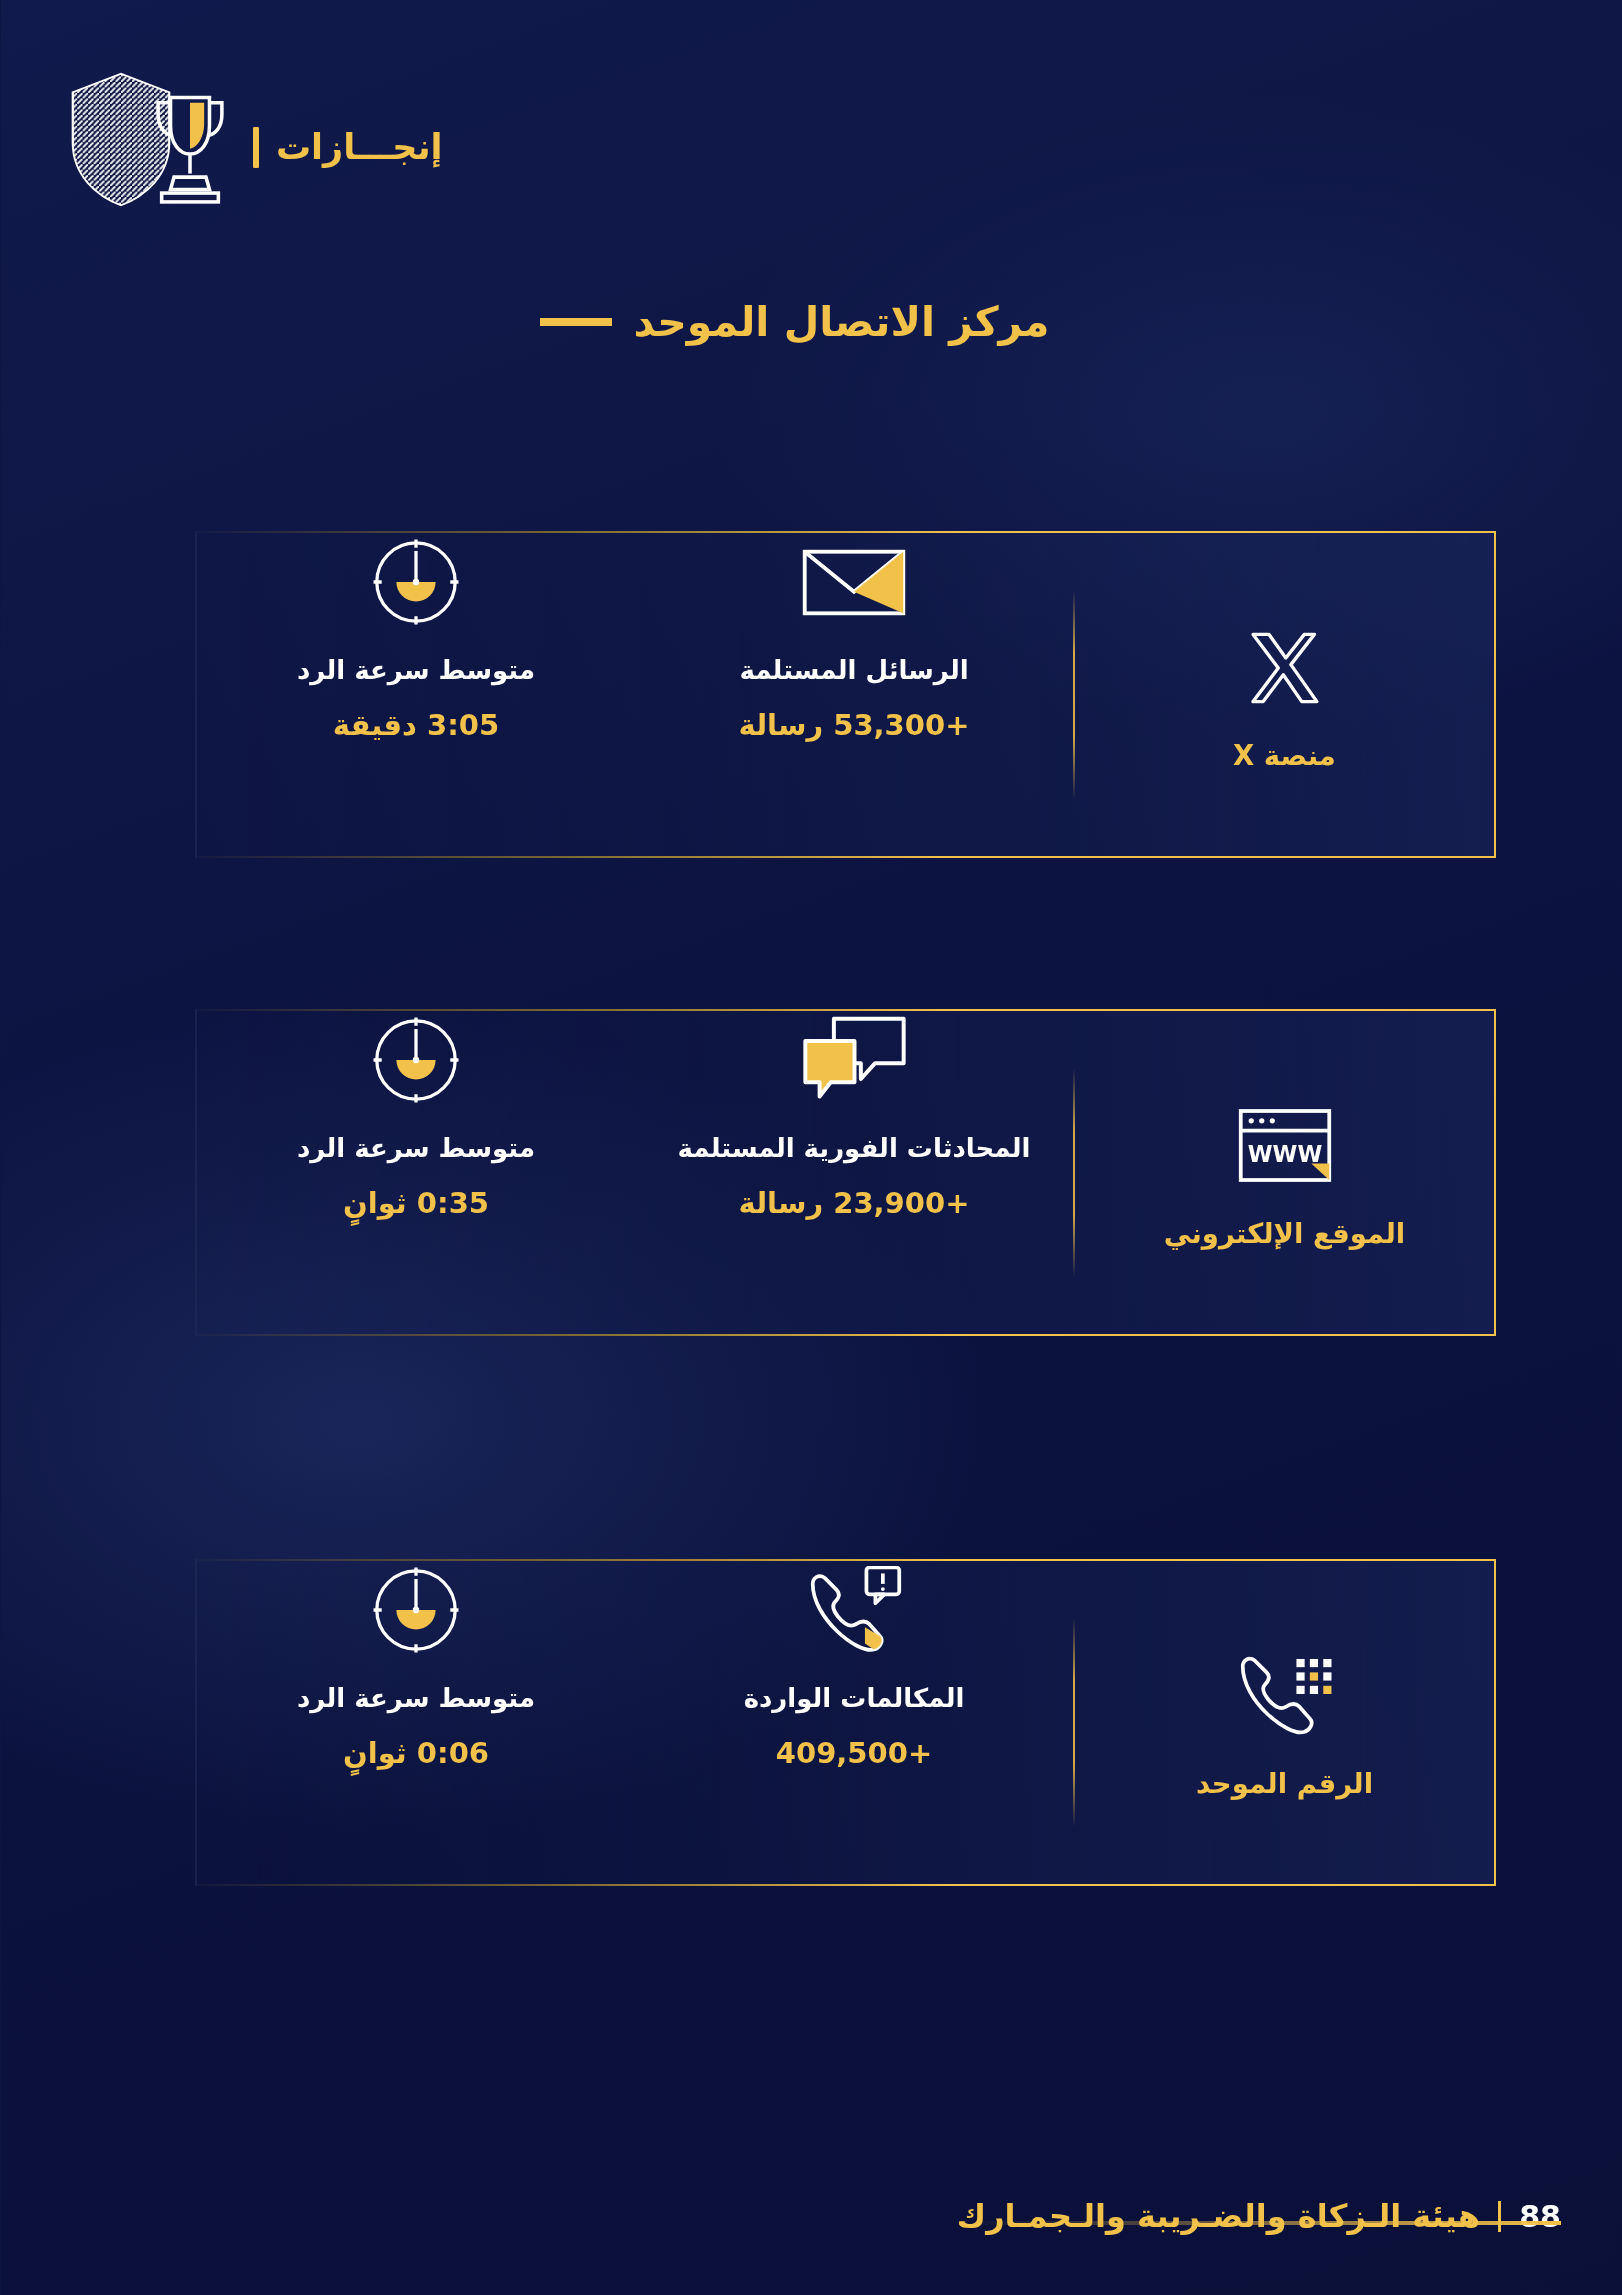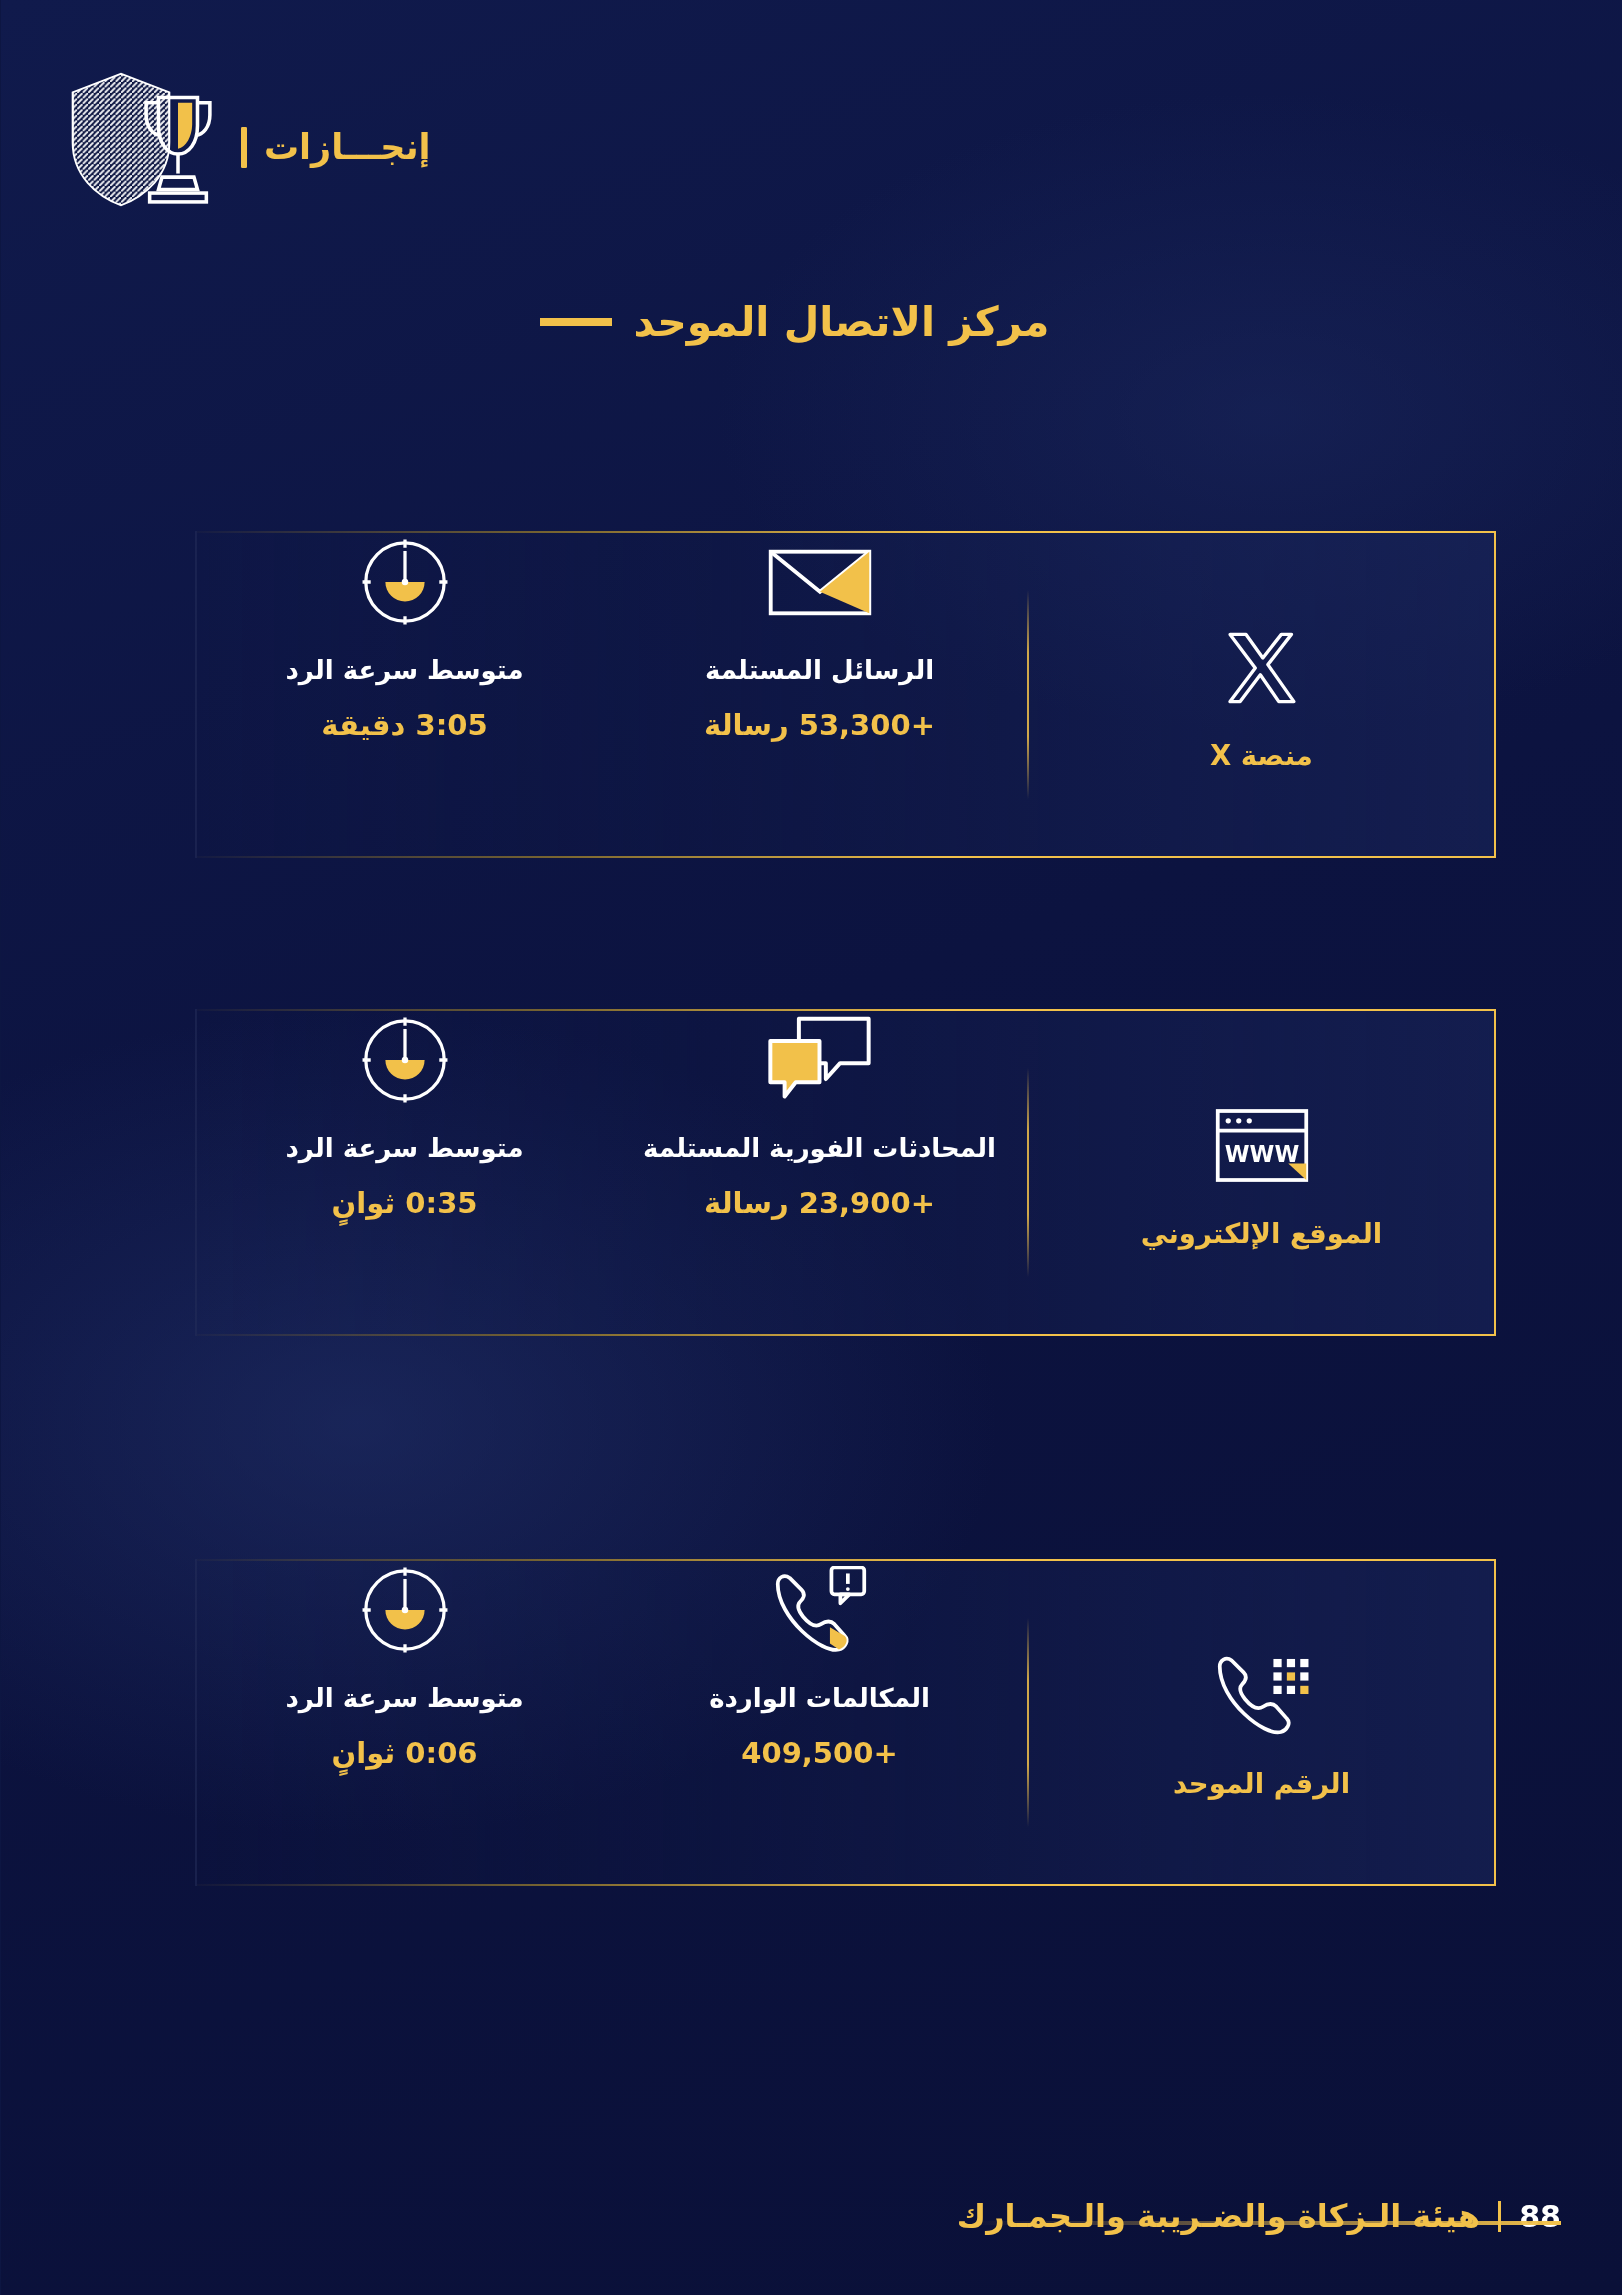--- a/index.html
+++ b/index.html
@@ -19,21 +19,21 @@
   }
 
   
   .shield {
     position:absolute; top:71px; right:1447px;
     width:110px; height:137px;
   }
   .shield svg { width:100%; height:100%; display:block; }
 
   .ach-block {
-    position:absolute; top:85px; left:132px;
+    position:absolute; top:85px; left:144px;
     display:flex; align-items:center; gap:17px;
   }
   .ach-label {
     color:#f2c14a;
     font-size:35px;
     font-weight:bold;
     letter-spacing:1.3px;
     white-space:nowrap;
   }
   .ach-bar {
@@ -77,21 +77,21 @@
 
   .card-inner {
     position:relative;
     width:100%; height:100%;
     display:flex; flex-direction:row;
     align-items:center;
   }
 
   
   .col-channel {
-    width:465px;
+    width:419px;
     height:100%;
     display:flex; flex-direction:column;
     align-items:center; justify-content:center;
     gap:22px;
     order:1;
   }
   .col-sep {
     order:2;
     width:2px; height:209px;
     background:linear-gradient(180deg, rgba(242,193,74,0) 0%, rgba(242,193,74,0.85) 30%, rgba(242,193,74,0.85) 70%, rgba(242,193,74,0) 100%);

